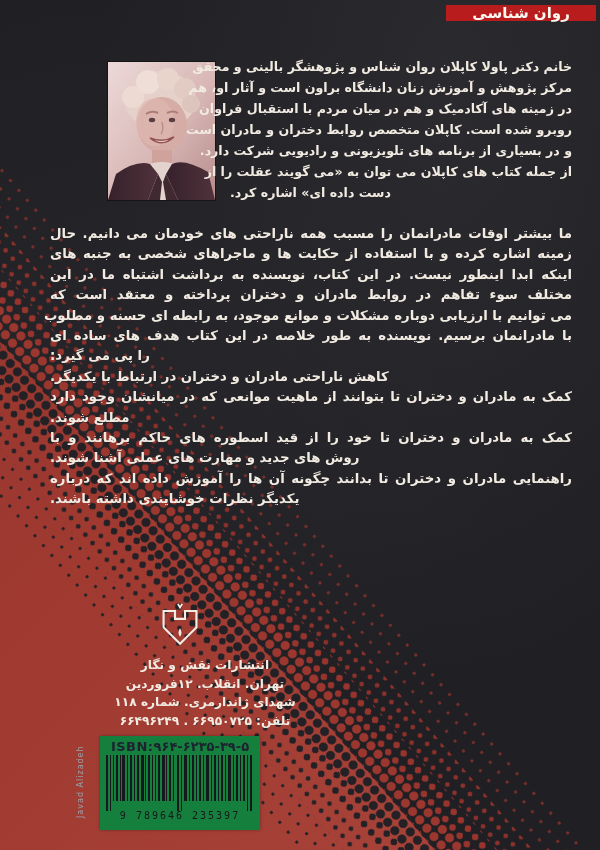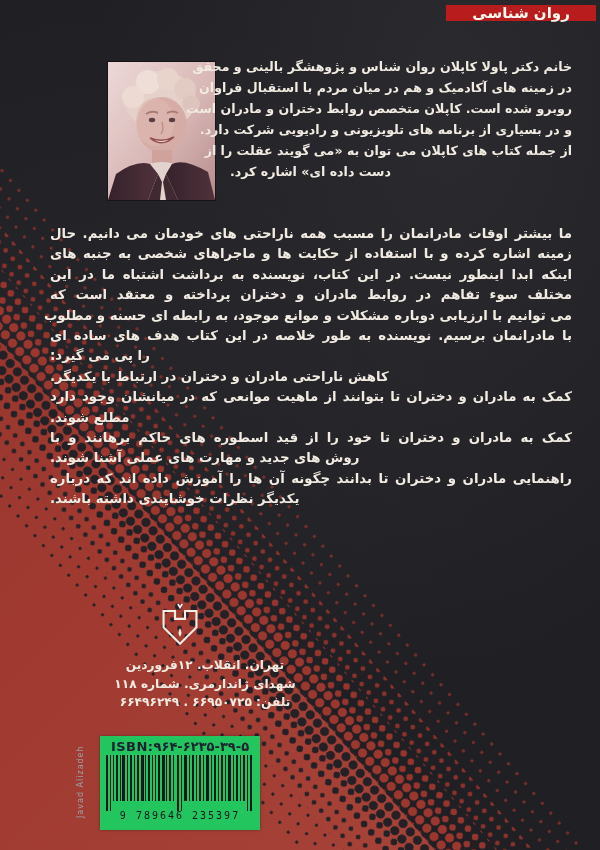--- a/index.html
+++ b/index.html
@@ -64,21 +64,21 @@
   
   .pub-logo{position:absolute;left:158px;top:601px;width:44px;height:50px;}
   .pub-info{
     position:absolute;left:40px;top:656px;width:330px;
     text-align:center;font-size:12.2px;line-height:18.6px;
   }
 
   
   .isbn-box{
     position:absolute;left:100px;top:736px;width:160px;height:94px;
-    background:#22c55e;box-shadow:0 0 3px rgba(0,0,0,.35);
+    background:#15803d;box-shadow:0 0 3px rgba(0,0,0,.35);
     display:flex;flex-direction:column;align-items:center;
   }
   .isbn-line{
     direction:ltr;margin-top:3px;font-size:13px;font-weight:bold;color:#1d2130;
     letter-spacing:.5px;white-space:nowrap;
   }
   .barcode{position:relative;width:152px;height:68px;margin-top:1px;}
   .barcode svg{position:absolute;left:0;top:0;}
   .barcode-digits{
     position:absolute;left:0;bottom:2px;width:100%;
@@ -155,20 +155,21 @@
       <path d="M107 138 L100 110 Q76 96 64 102 L58 112 L70 138 Z" fill="url(#jk)"></path>
       <path d="M40 138 L50 112 L54 120 L52 138 Z" fill="#30202a"></path>
       <path d="M70 138 L58 112 L55 120 L58 138 Z" fill="#30202a"></path>
 
       <rect width="107" height="138" fill="#c06a72" opacity=".12"></rect>
     </svg>
   </div>
 
   <div class="bio fa">
     <div class="line">خانم دکتر پاولا کاپلان روان شناس و پژوهشگر بالینی و محقق</div>
+    <div class="line">مرکز پژوهش و آموزش زنان دانشگاه براون است و آثار او، هم</div>
     <div class="line">در زمینه های آکادمیک و هم در میان مردم با استقبال فراوان</div>
     <div class="line">روبرو شده است. کاپلان متخصص روابط دختران و مادران است</div>
     <div class="line">و در بسیاری از برنامه های تلویزیونی و رادیویی شرکت دارد.</div>
     <div class="line">از جمله کتاب های کاپلان می توان به «می گویند عقلت را از</div>
     <div class="line end">دست داده ای» اشاره کرد.</div>
   </div>
 
   <div class="synopsis fa">
     <div class="line">ما بیشتر اوقات مادرانمان را مسبب همه ناراحتی های خودمان می دانیم. حال</div>
     <div class="line">زمینه اشاره کرده و با استفاده از حکایت ها و ماجراهای شخصی به جنبه های</div>
@@ -188,20 +189,21 @@
 
   <div class="pub-logo">
     <svg width="44" height="50" viewBox="0 0 60 70" xmlns="http://www.w3.org/2000/svg">
       <path d="M27 4 L30 9 L33 4" fill="none" stroke="#f2ece3" stroke-width="2.6"></path>
       <path d="M7 14 H23 V25 H37 V14 H53 V37 L30 60 L7 37 Z" fill="none" stroke="#f2ece3" stroke-width="3"></path>
       <path d="M30 38 q4 6 0 12 q-4 -6 0 -12 z" fill="#f2ece3"></path>
     </svg>
   </div>
 
   <div class="pub-info fa">
+    <div>انتشارات نقش و نگار</div>
     <div>تهران. انقلاب. ۱۲فروردین</div>
     <div>شهدای ژاندارمری. شماره ۱۱۸</div>
     <div>تلفن: ۶۶۹۵۰۷۲۵ . ۶۶۴۹۶۲۴۹</div>
   </div>
 
   <div class="isbn-box">
     <div class="isbn-line">ISBN:۹۶۴-۶۲۳۵-۳۹-۵</div>
     <div class="barcode">
       <svg width="152" height="66" viewBox="0 0 152 66" xmlns="http://www.w3.org/2000/svg">
         <g fill="#17181c">

